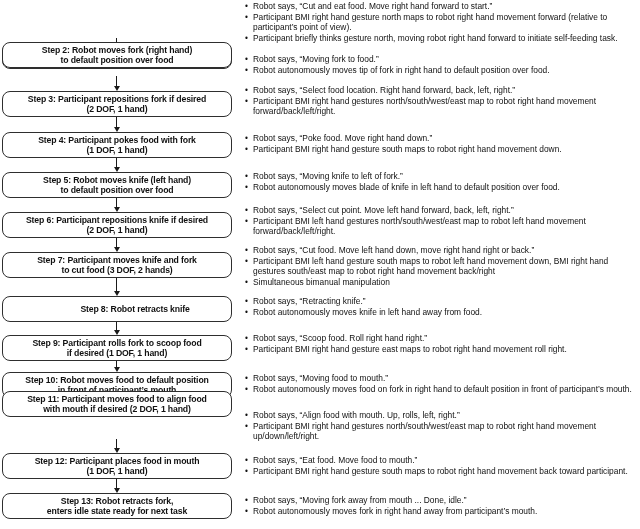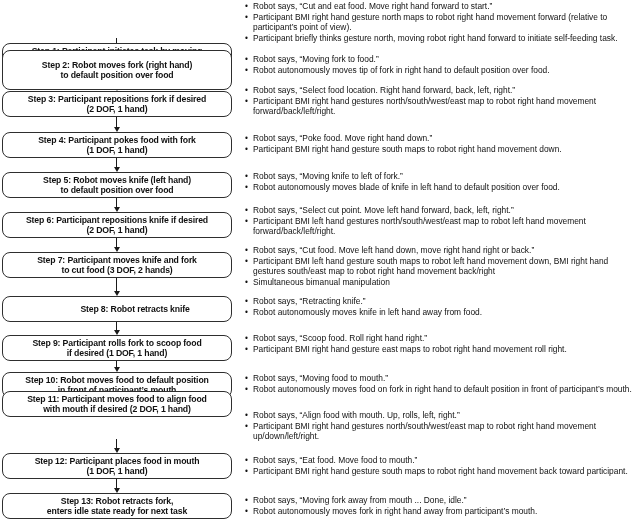--- a/index.html
+++ b/index.html
@@ -52,21 +52,21 @@
     </div>
     <div class="arrow" style="top: 38px; height: 12px;">
       <div class="arrow-line"></div>
       <div class="arrow-head"></div>
     </div>
     <div class="notes" style="top: 1px;">
       <div class="bullet">Robot says, “Cut and eat food. Move right hand forward to start.”</div>
       <div class="bullet">Participant BMI right hand gesture north maps to robot right hand movement forward (relative to participant’s point of view).</div>
       <div class="bullet">Participant briefly thinks gesture north, moving robot right hand forward to initiate self-feeding task.</div>
     </div>
-    <div class="box" style="top: 50px; height: 40px;">
+    <div class="box" style="top: 42px; height: 26px;">
       <div class="box-line">Step 2: Robot moves fork (right hand)</div>
       <div class="box-line">to default position over food</div>
     </div>
     <div class="arrow" style="top: 76px; height: 15px;">
       <div class="arrow-line"></div>
       <div class="arrow-head"></div>
     </div>
     <div class="notes" style="top: 54px;">
       <div class="bullet">Robot says, “Moving fork to food.”</div>
       <div class="bullet">Robot autonomously moves tip of fork in right hand to default position over food.</div>

